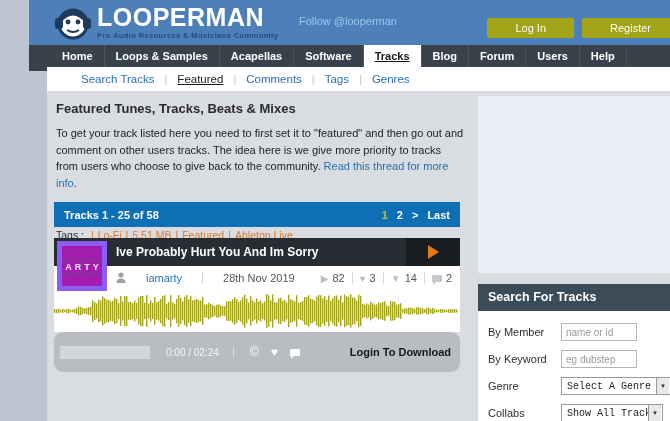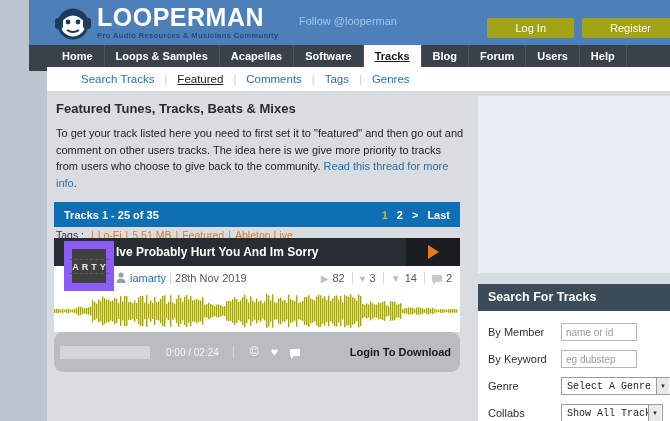--- a/index.html
+++ b/index.html
@@ -42,33 +42,33 @@
   .page { color:#fff; font-size:11px; font-weight:bold; cursor:pointer; }
   .page.current { color:#c9b832; cursor:default; }
 
   
   #player { position:absolute; left:7px; top:147px; width:406px; }
   #title-bar { position:relative; height:28px; background:#282d33; }
   #track-title { position:absolute; left:62px; top:7px; color:#fff; font-size:12px; font-weight:bold; }
   #play-zone { position:absolute; right:0; top:0; width:54px; height:28px; background:#1a1e23; display:flex; align-items:center; justify-content:center; cursor:pointer; }
   #play-tri { width:0; height:0; border-left:11px solid #e87a15; border-top:7px solid transparent; border-bottom:7px solid transparent; }
   #info-row { position:relative; height:24px; background:#fff; display:flex; align-items:center; }
-  #artist-wrap { display:flex; align-items:flex-start; margin-left:62px; gap:4px; }
+  #artist-wrap { display:flex; align-items:flex-start; margin-left:62px; gap:20px; }
   #artist-link { color:#2a6fb0; font-size:11px; cursor:pointer; }
   .v-div { width:1px; height:12px; background:#d4d7da; }
   #track-date { color:#555; font-size:11px; }
   #stats { position:absolute; right:8px; top:0; height:24px; display:flex; align-items:center; gap:7px; }
   .stat { display:flex; align-items:center; gap:4px; }
   .glyph { color:#b9bfc6; font-size:10px; }
   .stat-val { color:#555; font-size:11px; }
   .bubble-icon { position:relative; width:10px; height:7px; background:#c3c9cf; border-radius:1px; display:inline-block; }
   .bubble-icon::after { content:""; position:absolute; left:1px; bottom:-3px; border-left:3px solid #c3c9cf; border-bottom:3px solid transparent; }
   .bubble-icon.white { background:#fff; }
   .bubble-icon.white::after { border-left-color:#fff; }
-  #album-art { position:absolute; left:10px; top:3px; width:50px; height:50px; background:#404040; border:8px solid #8b5cf6; z-index:5; display:flex; align-items:center; justify-content:center; cursor:pointer; }
+  #album-art { position:absolute; left:3px; top:3px; width:50px; height:50px; background:#a21caf; border:5px solid #8b5cf6; z-index:5; display:flex; align-items:center; justify-content:center; cursor:pointer; }
   #art-text { color:#e8e8e8; font-size:9px; font-weight:bold; letter-spacing:3px; border-top:1px dashed #5a616a; border-bottom:1px dashed #5a616a; padding:2px 0 1px 3px; }
   #waveform { height:42px; background:#fff; cursor:pointer; }
   #ctrl-bar { position:relative; height:40px; background:#b9bdc2; display:flex; align-items:center;border-radius:9px; }
   #progress { width:90px; height:13px; background:#d4d7da; margin-left:6px; cursor:pointer; }
   #time { color:#f4f6f8; font-size:10px; margin-left:16px; }
   #ctrl-icons { display:flex; align-items:center; gap:12px; margin-left:16px; }
   .ctrl-glyph { color:#fff; font-size:12px; cursor:pointer; }
   #download-cta { position:absolute; right:9px; color:#16181a; font-size:11px; font-weight:bold; cursor:pointer; }
 
   
@@ -151,21 +151,21 @@
       <h1 id="page-heading">Featured Tunes, Tracks, Beats &amp; Mixes</h1>
 
       <p class="para"><span>To get your track listed here you need to first set it to "featured" and then go out and comment on other users tracks. The idea here is we give more priority to tracks from users who choose to give back to the community.</span>
         <span class="text-link">Read this thread for more info</span><span>.</span></p>
 
       <p class="para"><span>Use the</span>
         <span class="text-link">track search page</span>
         <span>to see a list of all tracks uploaded</span></p>
 
       <div id="listbar">
-        <span id="listbar-label">Tracks 1 - 25 of 35</span>
+        <span id="listbar-label">Tracks 1 - 25 of 58</span>
         <span id="pages">
             <span class="page current">1</span>
             <span class="page">2</span>
             <span class="page">&gt;</span>
             <span class="page">Last</span>
           </span>
       </div>
 
       <div id="player">
         <div id="album-art">

